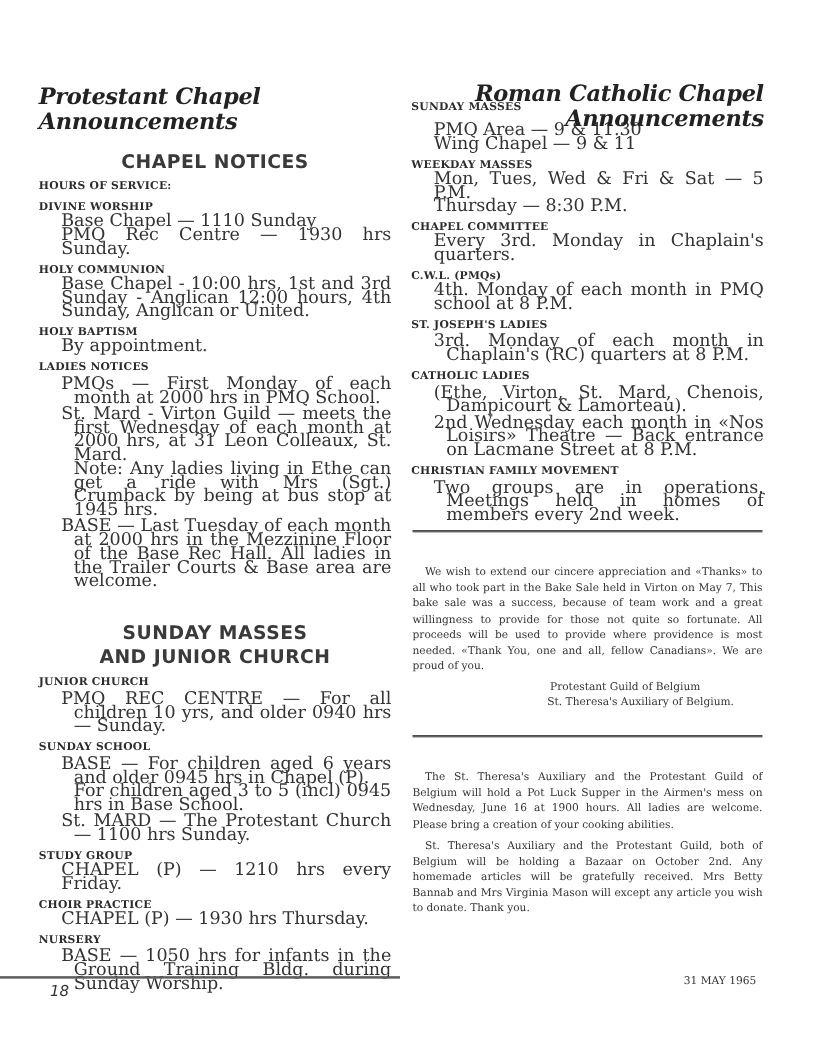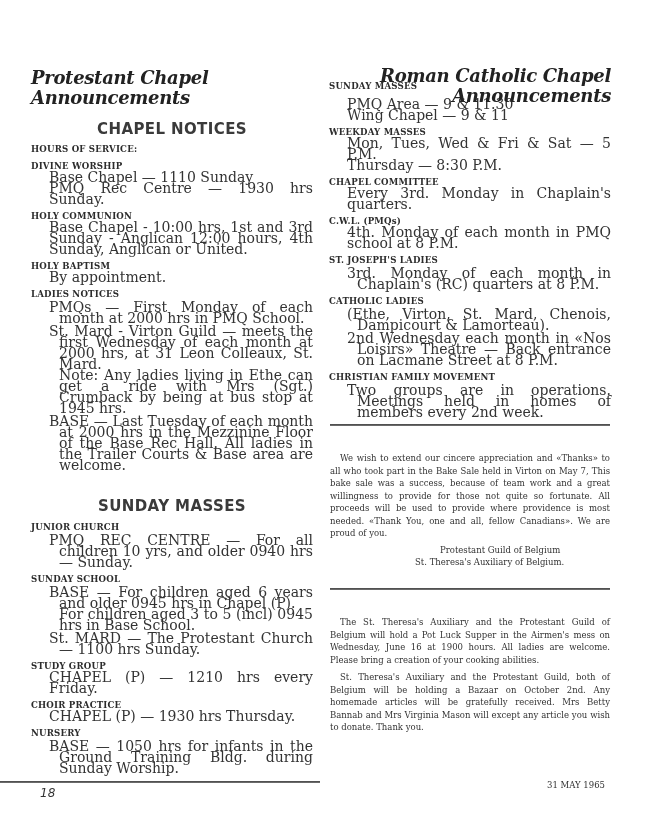--- a/index.html
+++ b/index.html
@@ -91,20 +91,21 @@
     <div class="sec-body">
       <div class="line hang">PMQs — First Monday of each month at 2000 hrs in PMQ School.</div>
       <div class="line hang">St. Mard - Virton Guild — meets the first Wednesday of each month at 2000 hrs, at 31 Leon Colleaux, St. Mard.</div>
       <div class="line" style="padding-left:10px;">Note: Any ladies living in Ethe can get a ride with Mrs (Sgt.) Crumback by being at bus stop at 1945 hrs.</div>
       <div class="line hang">BASE — Last Tuesday of each month at 2000 hrs in the Mezzinine Floor of the Base Rec Hall. All ladies in the Trailer Courts &amp; Base area are welcome.</div>
     </div>
   </div>
 
   <div class="big-head" style="margin-top:26px;">
     <div>SUNDAY MASSES</div>
+    <div>AND JUNIOR CHURCH</div>
   </div>
 
   <div style="margin-top:4px;">
     <div class="sec-head">JUNIOR CHURCH</div>
     <div class="sec-body">
       <div class="line hang">PMQ REC CENTRE — For all children 10 yrs, and older 0940 hrs — Sunday.</div>
     </div>
   </div>
 
   <div>
@@ -193,21 +194,21 @@
       <div class="line hang">Two groups are in operations. Meetings held in homes of members every 2nd week.</div>
     </div>
   </div>
 </div>
 
 <div class="rule" style="left:330px; top:424px; width:280px;"></div>
 
 <div class="col" style="left:330px; top:452px; width:280px;">
   <div class="para">We wish to extend our cincere appreciation and «Thanks» to all who took part in the Bake Sale held in Virton on May 7, This bake sale was a success, because of team work and a great willingness to provide for those not quite so fortunate. All proceeds will be used to provide where providence is most needed. «Thank You, one and all, fellow Canadians». We are proud of you.</div>
   <div class="sign" style="padding-left:110px; margin-top:4px;">Protestant Guild of Belgium</div>
-  <div class="sign" style="padding-left:85px;">St. Theresa's Auxiliary of Belgium.</div>
+  <div class="sign" style="padding-left:85px;text-align:center;">St. Theresa's Auxiliary of Belgium.</div>
 </div>
 
 <div class="rule" style="left:330px; top:588px; width:280px;"></div>
 
 <div class="col" style="left:330px; top:616px; width:280px;">
   <div class="para">The St. Theresa's Auxiliary and the Protestant Guild of Belgium will hold a Pot Luck Supper in the Airmen's mess on Wednesday, June 16 at 1900 hours. All ladies are welcome. Please bring a creation of your cooking abilities.</div>
   <div class="para" style="margin-top:5px;">St. Theresa's Auxiliary and the Protestant Guild, both of Belgium will be holding a Bazaar on October 2nd. Any homemade articles will be gratefully received. Mrs Betty Bannab and Mrs Virginia Mason will except any article you wish to donate. Thank you.</div>
 </div>
 
 <div class="rule" style="left:0; top:781px; width:320px;"></div>

